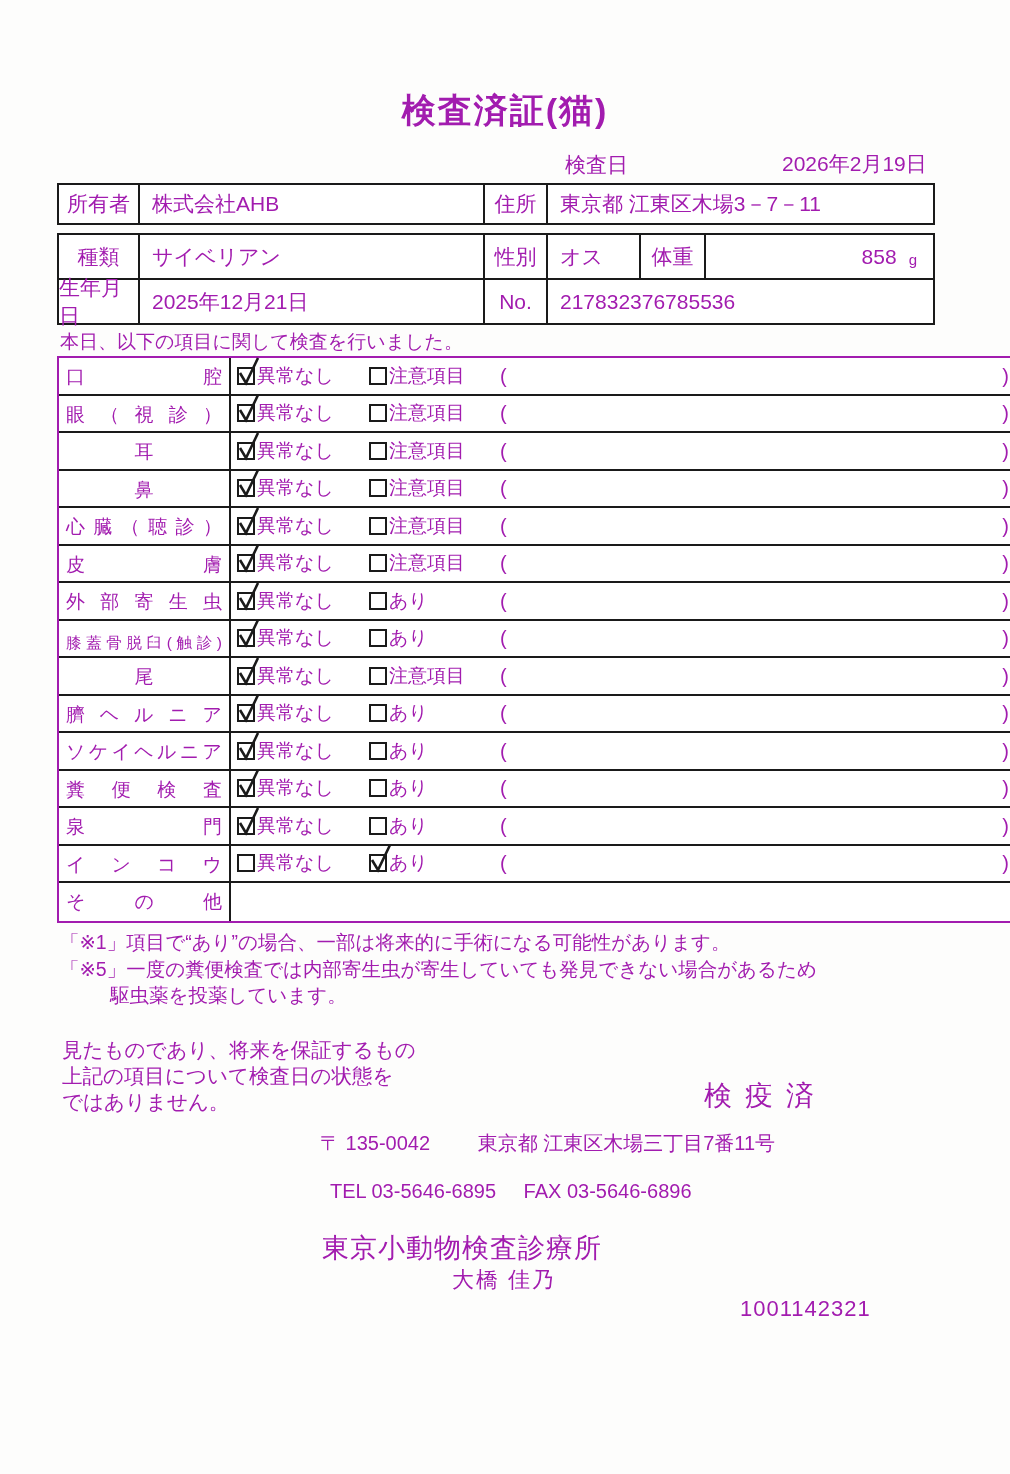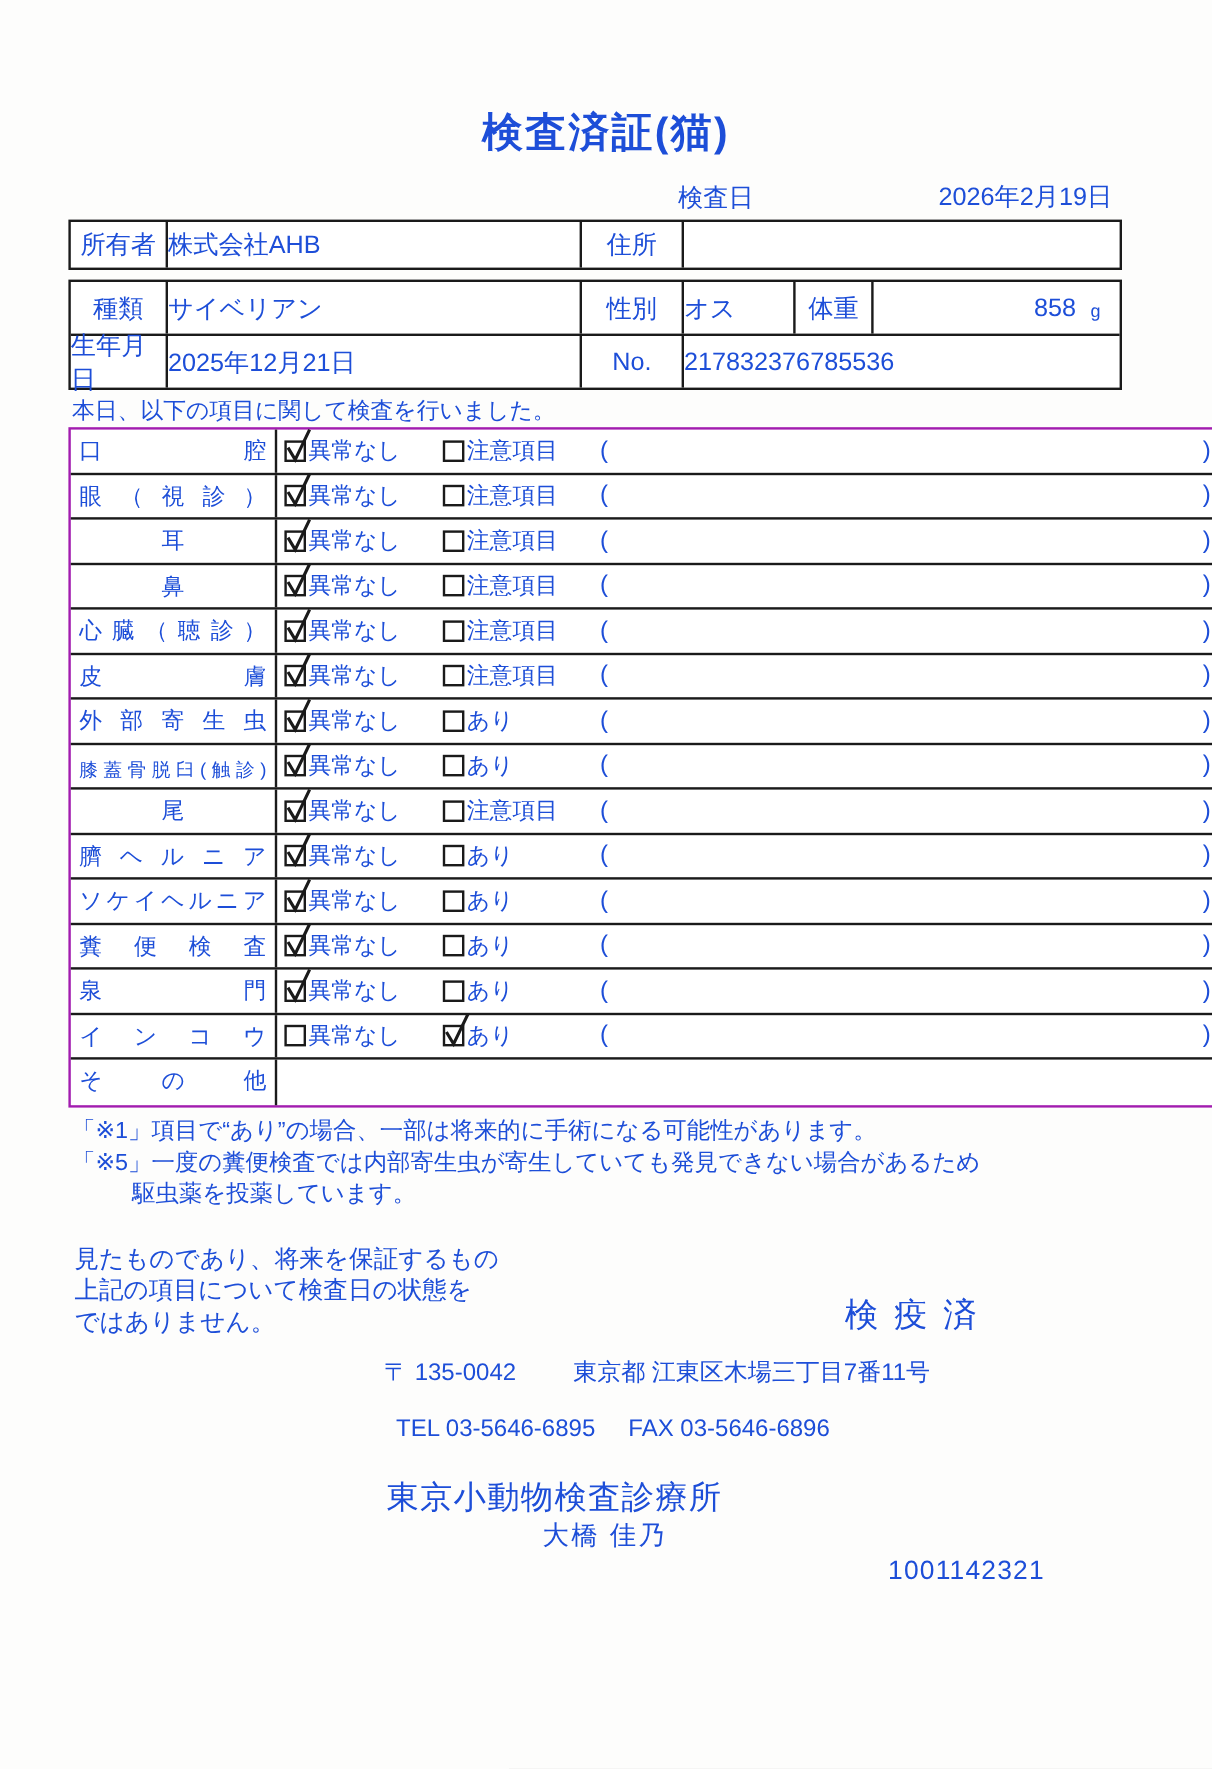--- a/index.html
+++ b/index.html
@@ -1,21 +1,21 @@
 <!DOCTYPE html>
 <html><head>
 <meta charset="utf-8">
 <style>
   html,body{margin:0;padding:0;background:#e8e8e8;}
   .page{
     position:relative;
     width:1010px;height:1474px;
     background:#fdfdfc;
     font-family:"Liberation Sans","DejaVu Sans",sans-serif;
-    color:#1d4ed8;
+    color:#a21caf;
     overflow:hidden;
     margin:0 auto;
   }
   
   .title{
     position:absolute;top:88px;left:0;right:0;
     text-align:center;font-size:34px;font-weight:700;letter-spacing:2px;
   }
   .exam-date-label{position:absolute;top:151px;left:565px;font-size:21px;}
   .exam-date-value{position:absolute;top:150px;left:782px;font-size:21px;}
@@ -28,22 +28,22 @@
   .owner-table{top:183px;height:42px;display:flex;}
   .pet-table{top:233px;}
   .hrow{display:flex;height:43px;}
   .hrow.first{border-bottom:2px solid #1a1a1a;box-sizing:content-box;}
   .hcell{
     border-right:2px solid #1a1a1a;box-sizing:border-box;
     display:flex;align-items:center;font-size:21px;flex:none;
   }
   .hcell.last{border-right:none;flex:1;}
   .hlabel{justify-content:center;}
-  .hval{padding-left:0;text-align:center;}
-  .w103{width:81px;} .w345{width:345px;} .w85{width:85px;} .w93{width:93px;} .w65{width:65px;}
+  .hval{padding-left:12px;text-align:center;}
+  .w103{width:81px;} .w345{width:345px;} .w85{width:63px;} .w93{width:93px;} .w65{width:65px;}
   .weight-cell{justify-content:flex-end;padding-right:16px;}
   .weight-unit{font-size:15px;margin-left:12px;margin-top:6px;}
   
   .intro{position:absolute;top:329px;left:60px;font-size:19px;font-weight:500;}
   
   .exam-table{
     position:absolute;top:356px;left:57px;width:964px;
     border:2px solid #a21caf;box-sizing:border-box;background:#fff;
   }
   .erow{position:relative;display:flex;height:37.5px;border-bottom:2px solid #1a1a1a;box-sizing:border-box;}
@@ -85,20 +85,21 @@
 
   <div class="title">検査済証(猫)</div>
 
   <div class="exam-date-label">検査日</div>
   <div class="exam-date-value">2026年2月19日</div>
 
   <div class="htable owner-table">
     <div class="hcell hlabel w103">所有者</div>
     <div class="hcell hval w345">株式会社AHB</div>
     <div class="hcell hlabel w85">住所</div>
+    <div class="hcell hval last">東京都 江東区木場3－7－11</div>
   </div>
 
   <div class="htable pet-table">
     <div class="hrow first">
       <div class="hcell hlabel w103">種類</div>
       <div class="hcell hval w345">サイベリアン</div>
       <div class="hcell hlabel w85">性別</div>
       <div class="hcell hval w93">オス</div>
       <div class="hcell hlabel w65">体重</div>
       <div class="hcell last weight-cell">

